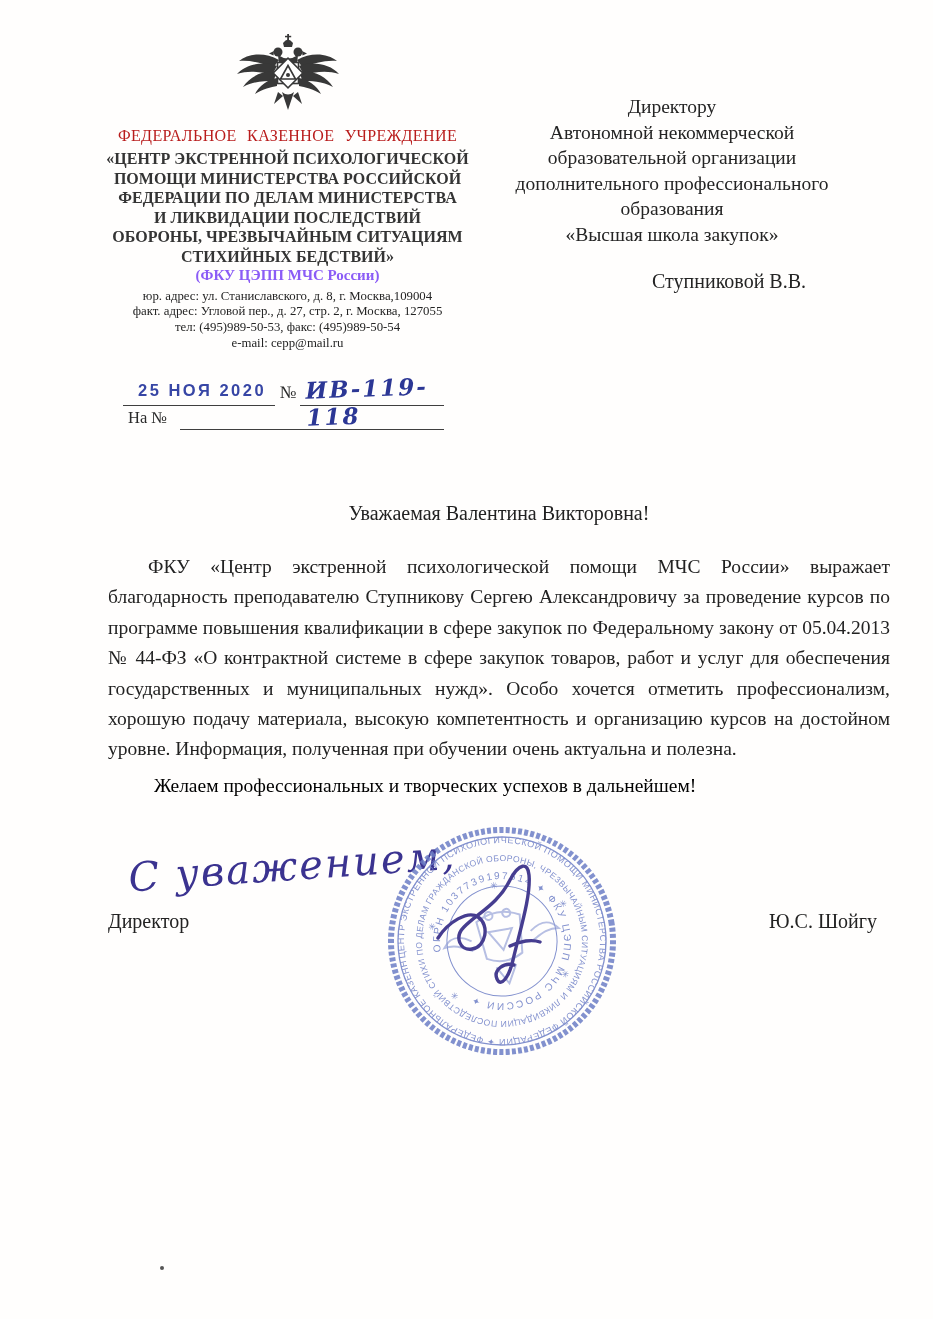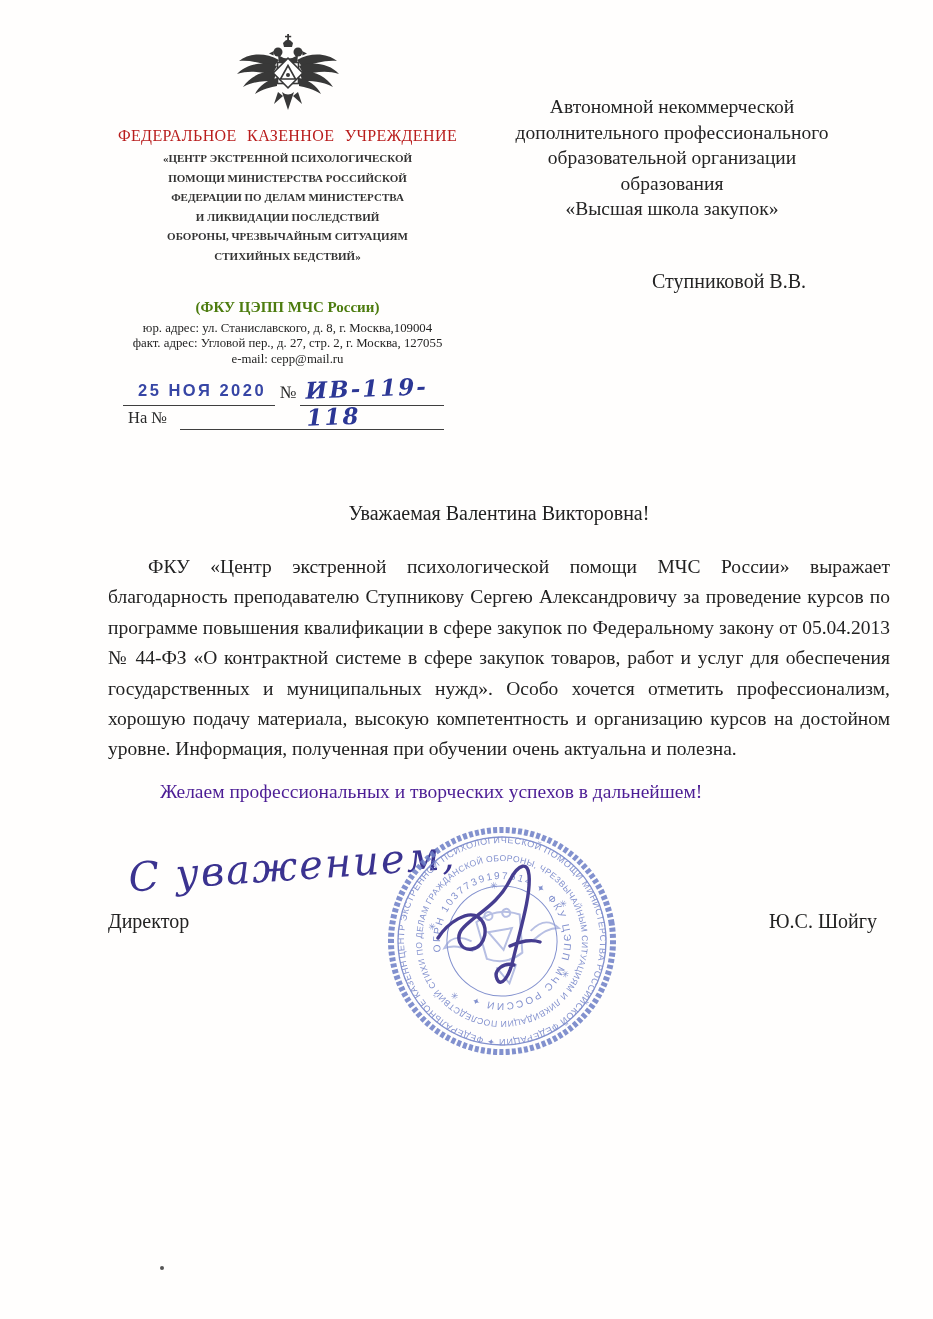--- a/index.html
+++ b/index.html
@@ -4,22 +4,22 @@
 <style>
   html,body{margin:0;padding:0;background:#888;}
   .page{position:relative;width:933px;height:1319px;background:#fffefd;margin:0 auto;
         font-family:"Liberation Serif", serif;color:#262626;overflow:hidden;}
 
   
   .left-col{position:absolute;left:95px;top:34px;width:385px;text-align:center;}
   .emblem{display:block;margin:0 auto;}
   .org-type{margin-top:7px;font-size:16px;font-weight:400;letter-spacing:.4px;word-spacing:6px;color:#b91c1c;}
   .org-name{margin-top:4px;font-weight:700;color:#343434;}
-  .org-name div{font-size:11px;line-height:19.5px;}
-  .short-name{font-size:15px;line-height:19.5px;font-weight:700;color:#4d7c0f;margin-top:32px;}
+  .org-name div{font-size:16px;line-height:19.5px;}
+  .short-name{font-size:15px;line-height:19.5px;font-weight:700;color:#8b5cf6;}
   .address{margin-top:3px;font-size:12.8px;line-height:15.8px;color:#242424;}
 
   
   .ref{position:absolute;left:120px;top:378px;width:340px;height:60px;}
   .date-stamp{position:absolute;left:18px;top:3px;font-family:"Liberation Sans",sans-serif;
               font-weight:700;font-size:16.5px;letter-spacing:2.5px;color:#3746a5;}
   .num-label{position:absolute;left:160px;top:4px;font-size:17.5px;color:#2b2b2b;}
   .num-value{position:absolute;left:186px;top:-4px;font-size:23px;font-style:italic;font-weight:700;
              letter-spacing:2px;color:#2c3795;transform:rotate(-2deg);font-family:"DejaVu Serif",serif;}
   .uline{position:absolute;border-bottom:1.6px solid #3f3f3f;height:0;}
@@ -30,21 +30,21 @@
 
   
   .recipient{position:absolute;left:462px;top:94px;width:420px;text-align:center;}
   .recipient div{font-size:19.5px;line-height:25.5px;color:#242424;}
   .recipient-name{position:absolute;left:652px;top:270px;font-size:20px;color:#242424;}
 
   
   .body-block{position:absolute;left:108px;top:502px;width:782px;}
   .salutation{text-align:center;font-size:20px;margin:0 0 27px 0;color:#222;}
   .para{font-size:19.5px;line-height:30.4px;text-align:justify;text-indent:40px;margin:0;color:#222;}
-  .para-last{font-size:19.5px;line-height:30.4px;text-indent:40px;margin:12px;color:#4c1d95;}
+  .para-last{font-size:19.5px;line-height:30.4px;text-indent:40px;margin:6px;color:#000000;}
 
   
   .closing-hand{position:absolute;left:128px;top:843px;font-size:40px;font-style:italic;
                 letter-spacing:2px;color:#3b3390;transform:rotate(-4deg);
                 font-family:"DejaVu Serif",serif;}
   .sig-title{position:absolute;left:108px;top:910px;font-size:20px;color:#222;}
   .sig-name{position:absolute;right:56px;top:910px;font-size:20px;color:#222;}
   .stamp-wrap{position:absolute;left:380px;top:818px;width:250px;height:250px;}
   .dot-artifact{position:absolute;left:160px;top:1266px;width:4px;height:4px;border-radius:50%;background:#555;}
 </style>
@@ -89,38 +89,40 @@
       <div>ПОМОЩИ МИНИСТЕРСТВА РОССИЙСКОЙ</div>
       <div>ФЕДЕРАЦИИ ПО ДЕЛАМ МИНИСТЕРСТВА</div>
       <div>И ЛИКВИДАЦИИ ПОСЛЕДСТВИЙ</div>
       <div>ОБОРОНЫ, ЧРЕЗВЫЧАЙНЫМ СИТУАЦИЯМ</div>
       <div>СТИХИЙНЫХ БЕДСТВИЙ»</div>
     </div>
     <div class="short-name">(ФКУ ЦЭПП МЧС России)</div>
     <div class="address">
       <div>юр. адрес: ул. Станиславского, д. 8, г. Москва,109004</div>
       <div>факт. адрес: Угловой пер., д. 27, стр. 2, г. Москва, 127055</div>
+      <div>тел: (495)989-50-53, факс: (495)989-50-54</div>
       <div>e-mail: cepp@mail.ru</div>
     </div>
   </div>
 
   <div class="ref">
     <span class="date-stamp">25 НОЯ 2020</span>
     <span class="uline u1"></span>
     <span class="num-label">№</span>
     <span class="num-value">ИВ-119-118</span>
     <span class="uline u2"></span>
     <span class="reply-label">На №</span>
     <span class="uline u3"></span>
   </div>
 
   <div class="recipient">
+    <div>Директору</div>
     <div>Автономной некоммерческой</div>
+    <div>образовательной организации</div>
     <div>дополнительного профессионального</div>
-    <div>образовательной организации</div>
     <div>образования</div>
     <div>«Высшая школа закупок»</div>
   </div>
   <div class="recipient-name">Ступниковой В.В.</div>
 
   <div class="body-block">
     <p class="salutation">Уважаемая Валентина Викторовна!</p>
     <p class="para">ФКУ «Центр экстренной психологической помощи МЧС России» выражает благодарность преподавателю Ступникову Сергею Александровичу за проведение курсов по программе повышения квалификации  в сфере закупок по Федеральному закону от 05.04.2013 № 44-ФЗ «О контрактной системе в сфере закупок товаров, работ и услуг для обеспечения государственных и муниципальных нужд». Особо хочется отметить профессионализм, хорошую подачу материала, высокую компетентность и организацию курсов на достойном уровне. Информация, полученная при обучении очень актуальна и полезна.</p>
     <p class="para-last">Желаем профессиональных и творческих успехов в дальнейшем!</p>
   </div>

